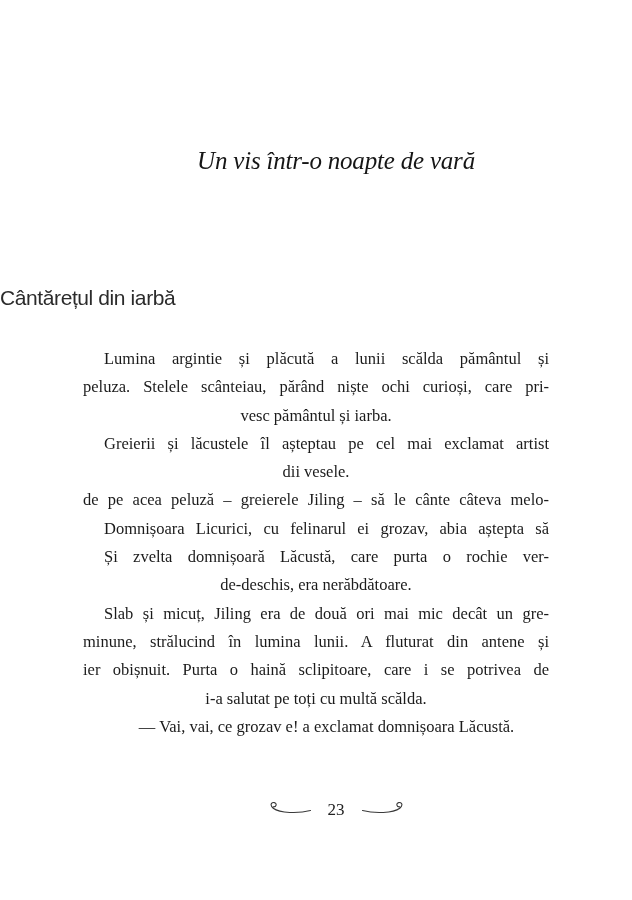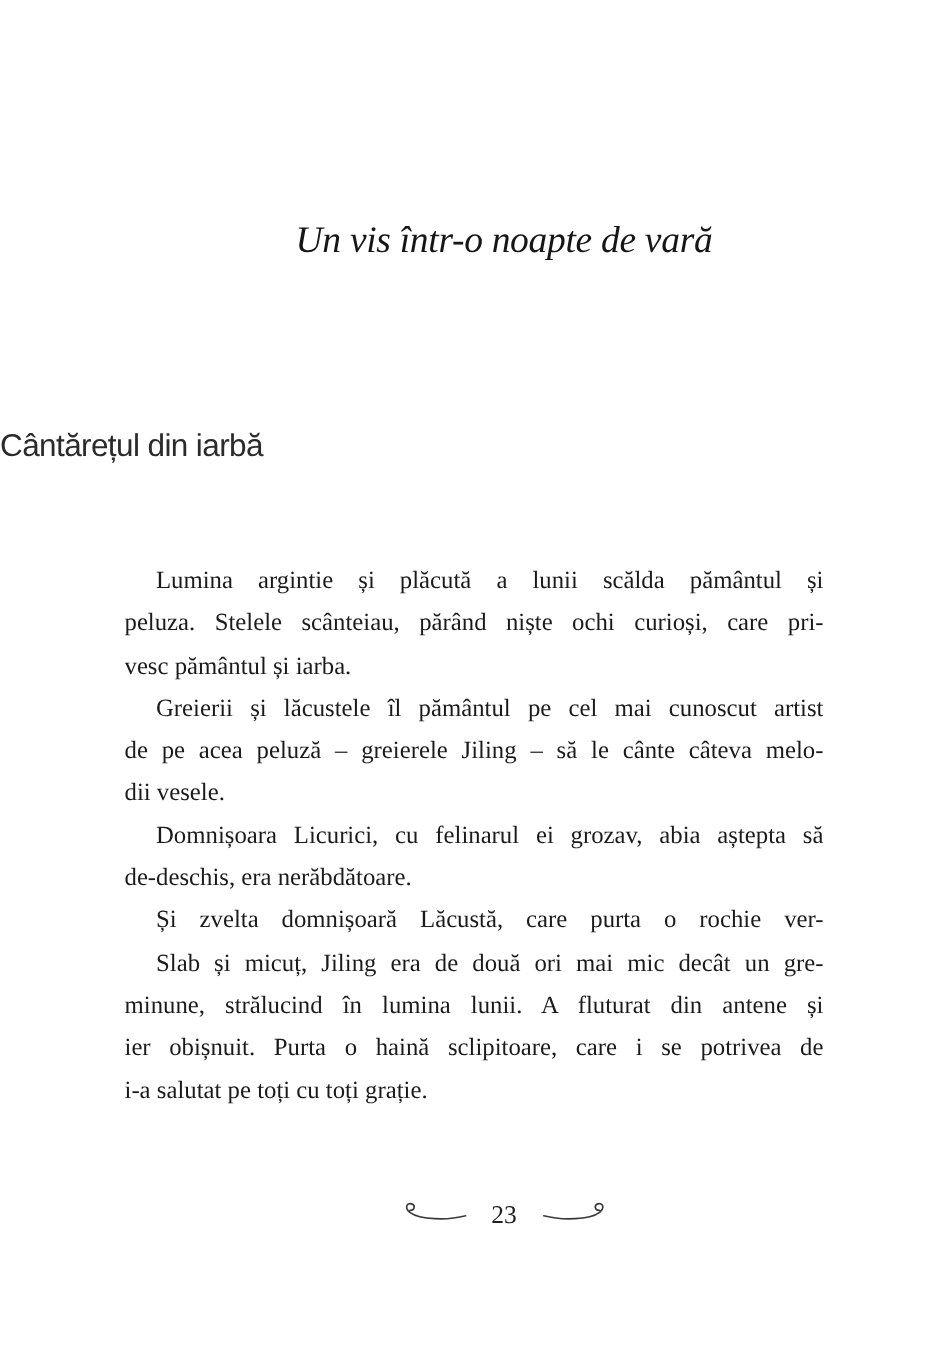--- a/index.html
+++ b/index.html
@@ -39,27 +39,26 @@
     color: #2b2b2b;
   }
   .body-text {
     position: absolute;
     top: 345px;
     left: 83px;
     width: 466px;
     font-size: 16.5px;
     line-height: 28.3px;
     color: #1b1b1b;
-    margin-top: 28px;
   }
   .ln {
     height: 28.3px;
     overflow: hidden;
     white-space: normal;
-    text-align: left;
+    text-align: center;
   }
   .ln.j {
     text-align: justify;
     text-align-last: justify;
   }
   .ln.ind { text-indent: 21px; }
   .footer {
     position: absolute;
     top: 799px;
     left: 0;
@@ -94,41 +93,44 @@
   <div class="body-text">
 
     <div>
       <div class="ln j ind">Lumina argintie și plăcută a lunii scălda pământul și</div>
       <div class="ln j">peluza. Stelele scânteiau, părând niște ochi curioși, care pri-</div>
       <div class="ln">vesc pământul și iarba.</div>
     </div>
 
 
     <div>
-      <div class="ln j ind">Greierii și lăcustele îl pământul pe cel mai cunoscut artist</div>
+      <div class="ln j ind">Greierii și lăcustele îl așteptau pe cel mai exclamat artist</div>
+      <div class="ln">dii vesele.</div>
       <div class="ln j">de pe acea peluză – greierele Jiling – să le cânte câteva melo-</div>
-      <div class="ln">dii vesele.</div>
     </div>
 
     <div>
       <div class="ln j ind">Domnișoara Licurici, cu felinarul ei grozav, abia aștepta să</div>
     </div>
 
     <div>
+      <div class="ln j ind">Și zvelta domnișoară Lăcustă, care purta o rochie ver-</div>
       <div class="ln">de-deschis, era nerăbdătoare.</div>
-      <div class="ln j ind">Și zvelta domnișoară Lăcustă, care purta o rochie ver-</div>
     </div>
 
     <div>
       <div class="ln j ind">Slab și micuț, Jiling era de două ori mai mic decât un gre-</div>
       <div class="ln j">minune, strălucind în lumina lunii. A fluturat din antene și</div>
       <div class="ln j">ier obișnuit. Purta o haină sclipitoare, care i se potrivea de</div>
-      <div class="ln">i-a salutat pe toți cu toți grație.</div>
+      <div class="ln">i-a salutat pe toți cu multă scălda.</div>
     </div>
 
+    <div>
+      <div class="ln ind">— Vai, vai, ce grozav e! a exclamat domnișoara Lăcustă.</div>
+    </div>
 
   </div>
 
   <div class="footer">
     <span class="flourish left">
       <svg width="46" height="14" viewBox="0 0 46 14">
         <path d="M45.5 10.5 C33 13.8, 15 13.2, 8.2 8.2 C4.6 5.4, 6.1 1.6, 9.4 2.6 C12.1 3.4, 11.6 7.1, 8.3 6.9" fill="none" stroke="#3a3a3a" stroke-width="1.1" stroke-linecap="round"></path>
       </svg>
     </span>
     <span class="page-number">23</span>

